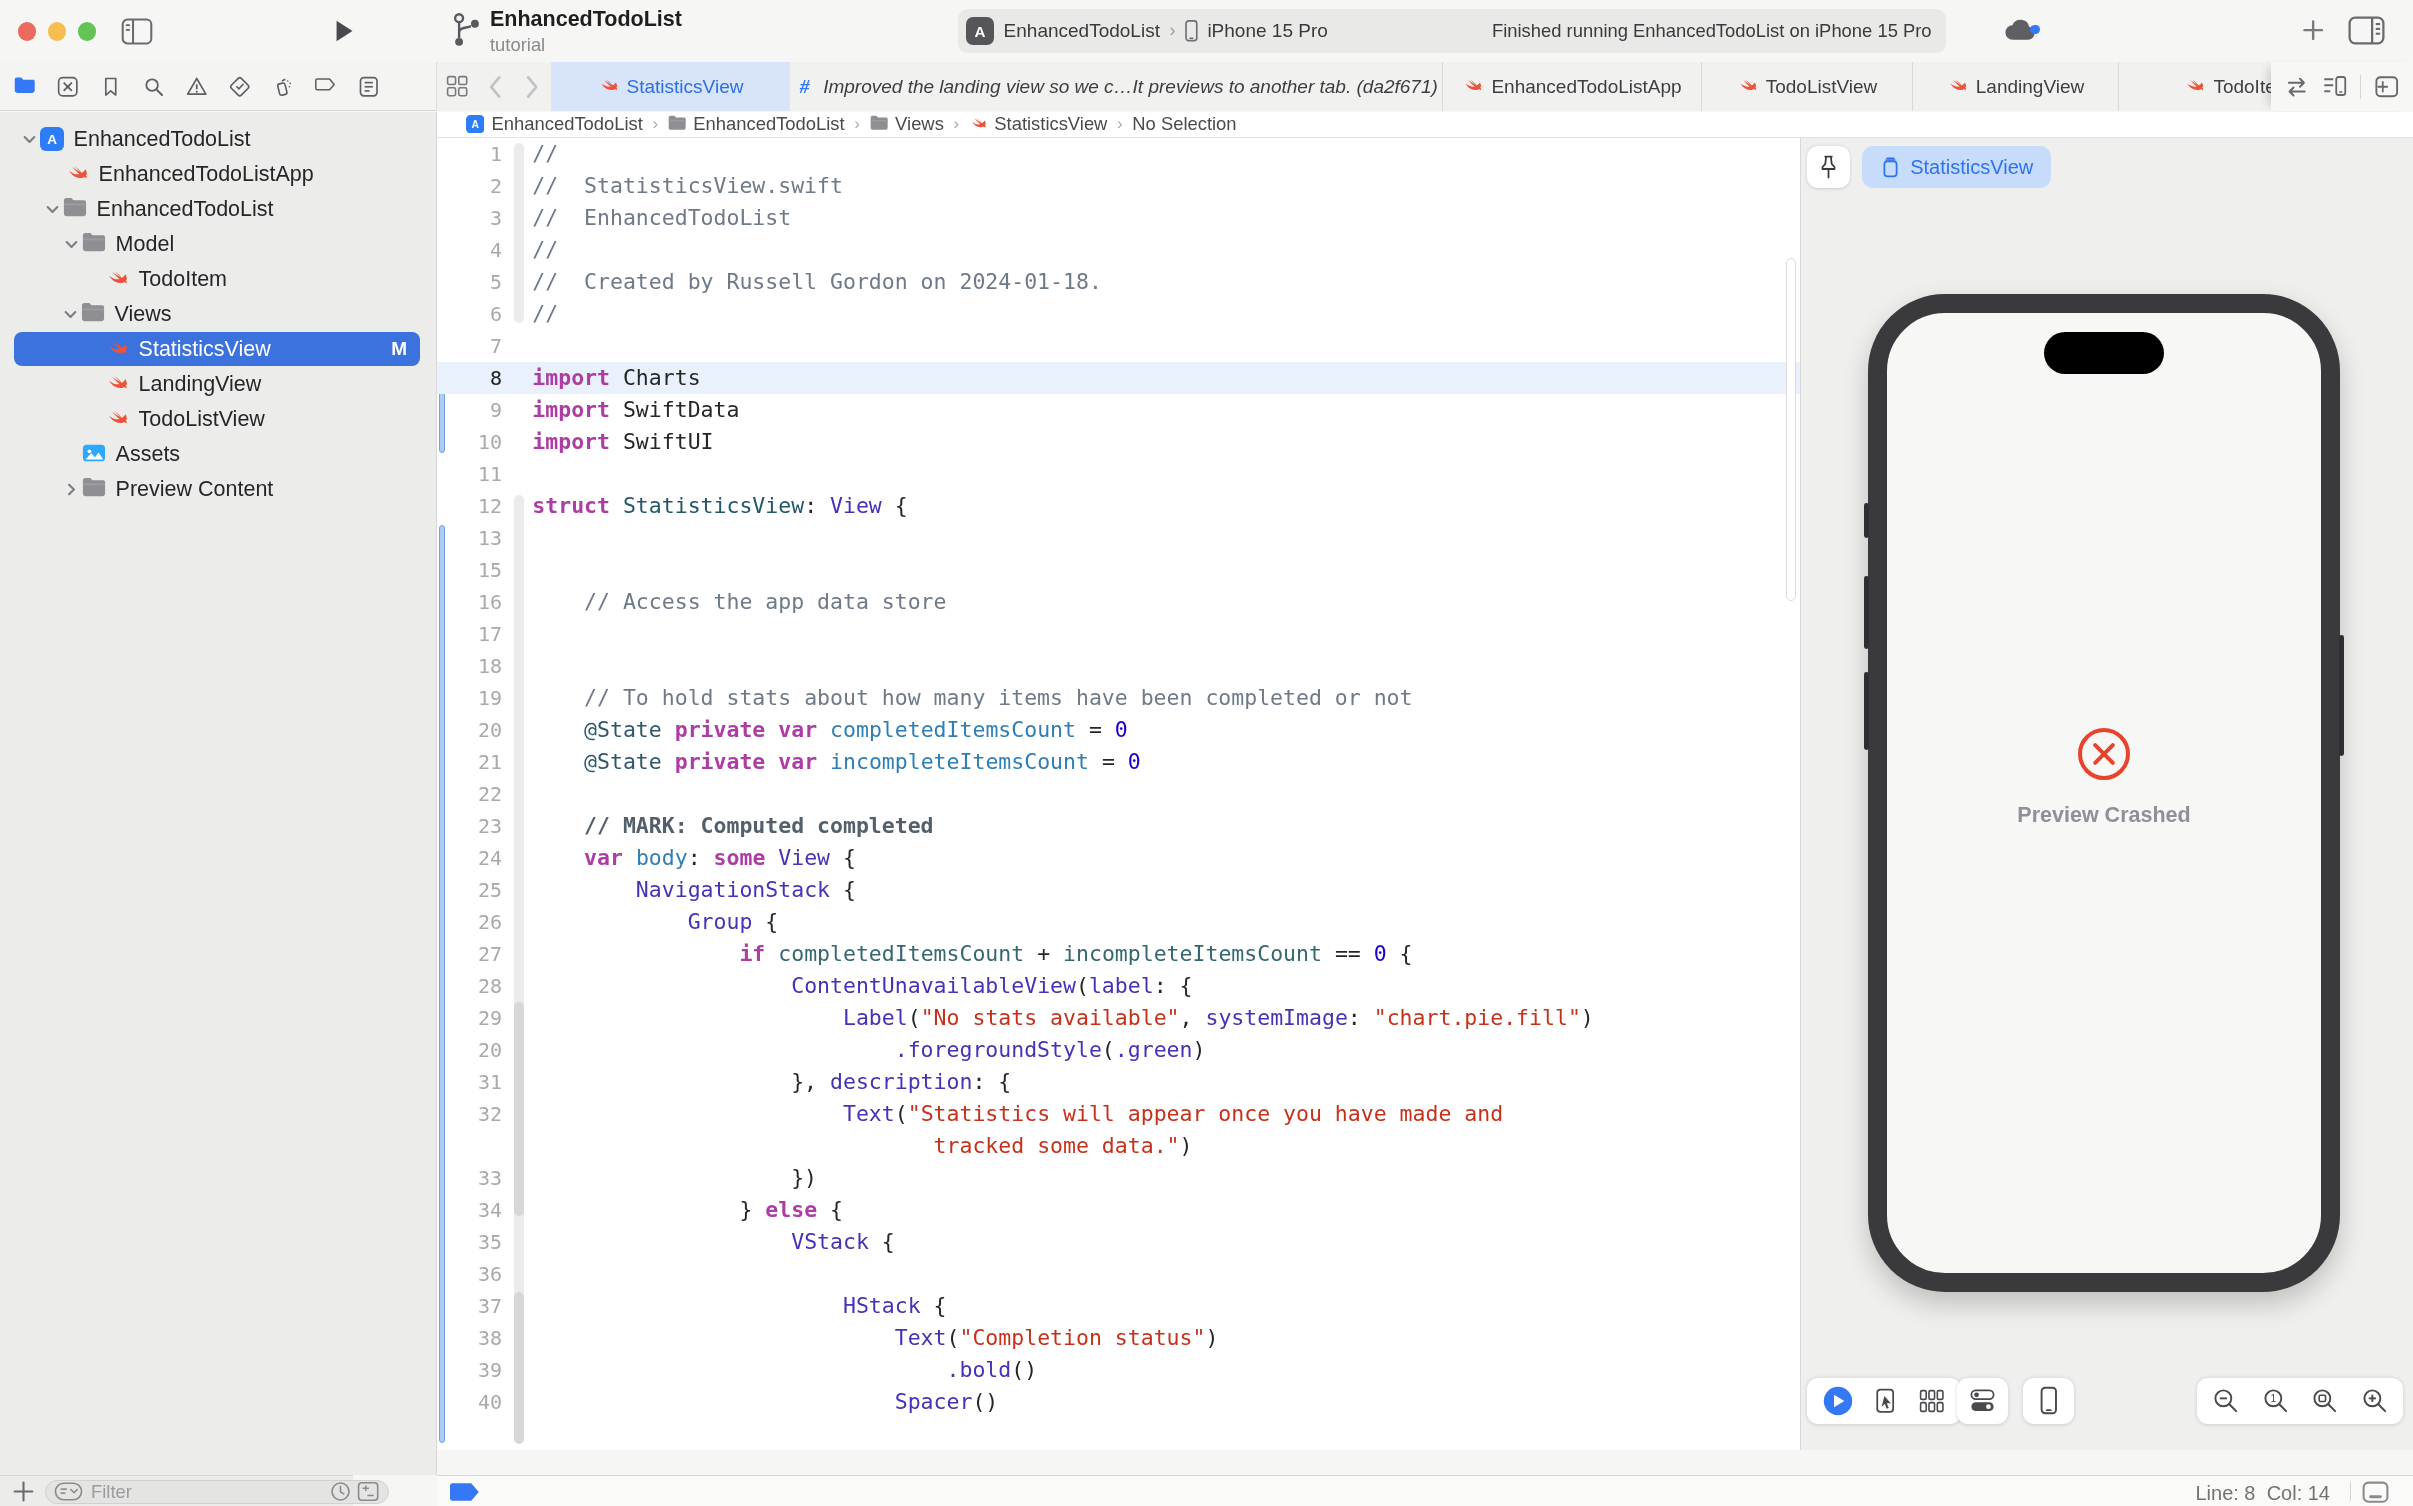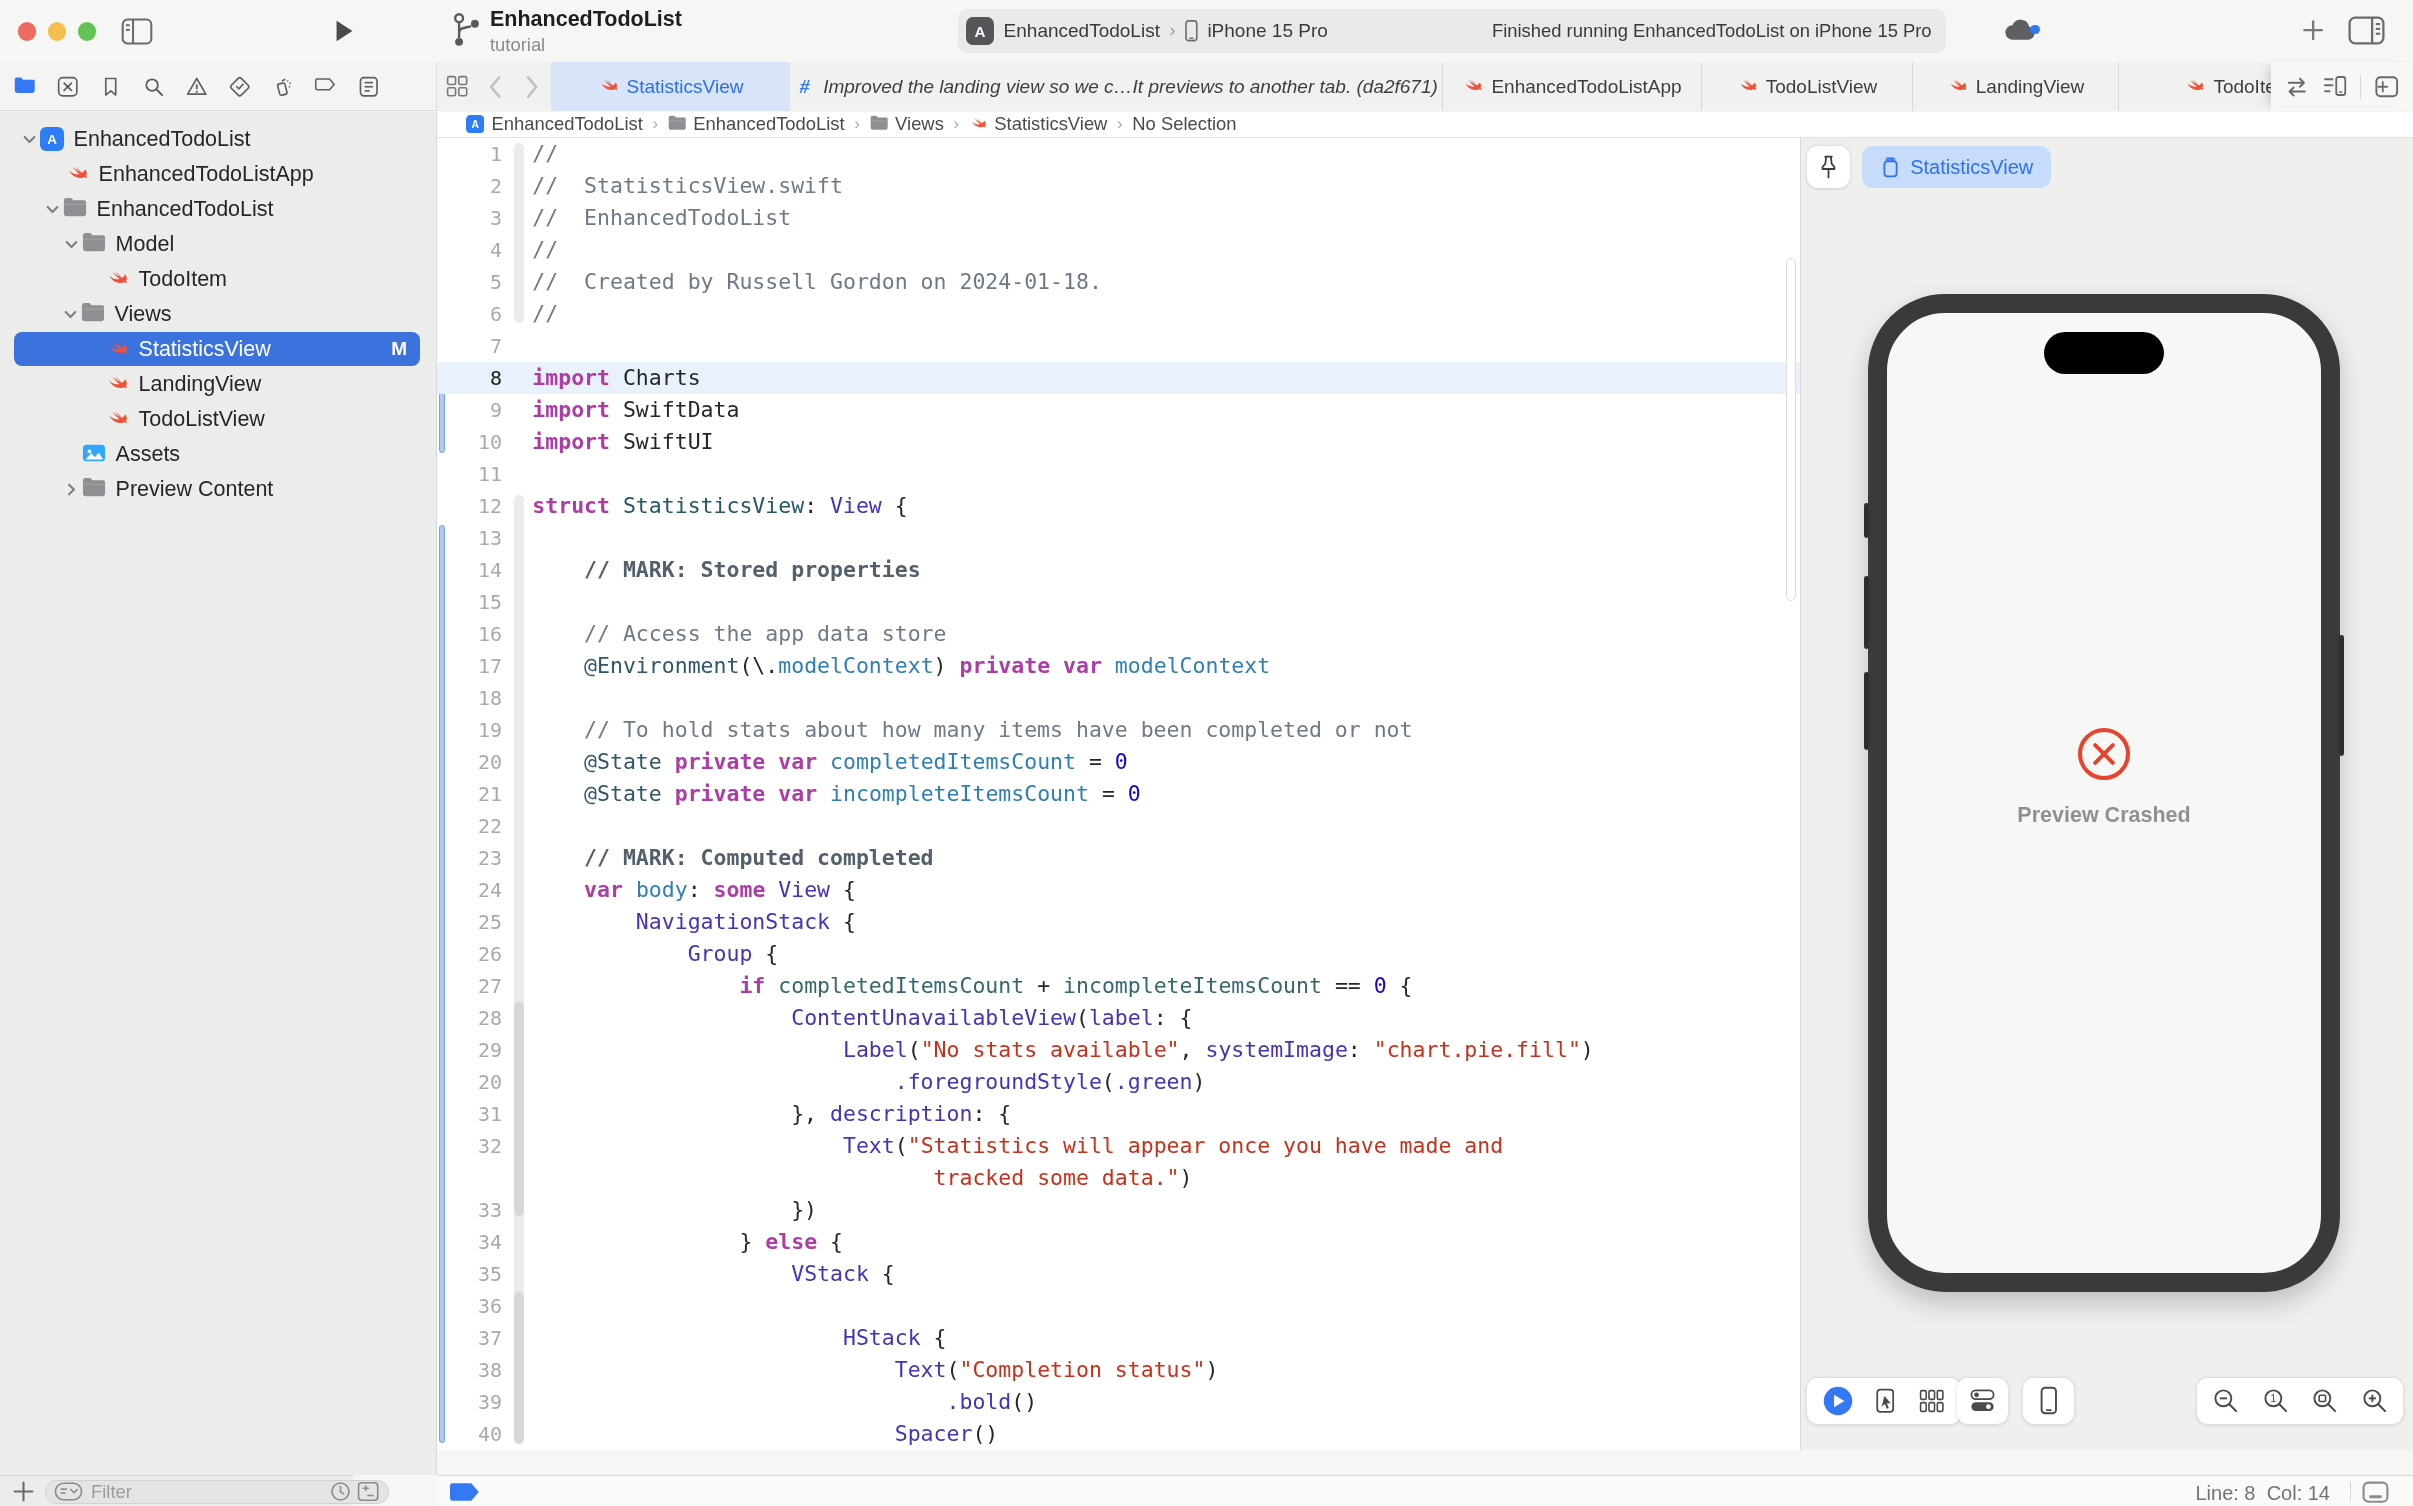--- a/index.html
+++ b/index.html
@@ -590,34 +590,29 @@
             </div>
             <div class="crow">
               <span class="lnum">12</span>
               <span class="ctext"><span class="tk-k">struct</span><span class="tk-pl"> </span><span class="tk-d">StatisticsView</span><span class="tk-pl">: </span><span class="tk-t">View</span><span class="tk-pl"> {</span></span>
             </div>
             <div class="crow">
               <span class="lnum">13</span>
               <span class="ctext"></span>
             </div>
             <div class="crow">
-              <span class="lnum">14</span>
-              <span class="ctext"><span class="tk-pl">    </span><span class="tk-mk">// MARK: Stored properties</span></span>
-            </div>
-            <div class="crow">
               <span class="lnum">15</span>
               <span class="ctext"></span>
             </div>
             <div class="crow">
               <span class="lnum">16</span>
               <span class="ctext"><span class="tk-pl">    </span><span class="tk-c">// Access the app data store</span></span>
             </div>
             <div class="crow">
               <span class="lnum">17</span>
-              <span class="ctext"><span class="tk-pl">    </span><span class="tk-a">@Environment</span><span class="tk-pl">(\.</span><span class="tk-p">modelContext</span><span class="tk-pl">) </span><span class="tk-k">private</span><span class="tk-pl"> </span><span class="tk-k">var</span><span class="tk-pl"> </span><span class="tk-p">modelContext</span></span>
             </div>
             <div class="crow">
               <span class="lnum">18</span>
               <span class="ctext"></span>
             </div>
             <div class="crow">
               <span class="lnum">19</span>
               <span class="ctext"><span class="tk-pl">    </span><span class="tk-c">// To hold stats about how many items have been completed or not</span></span>
             </div>
             <div class="crow">

